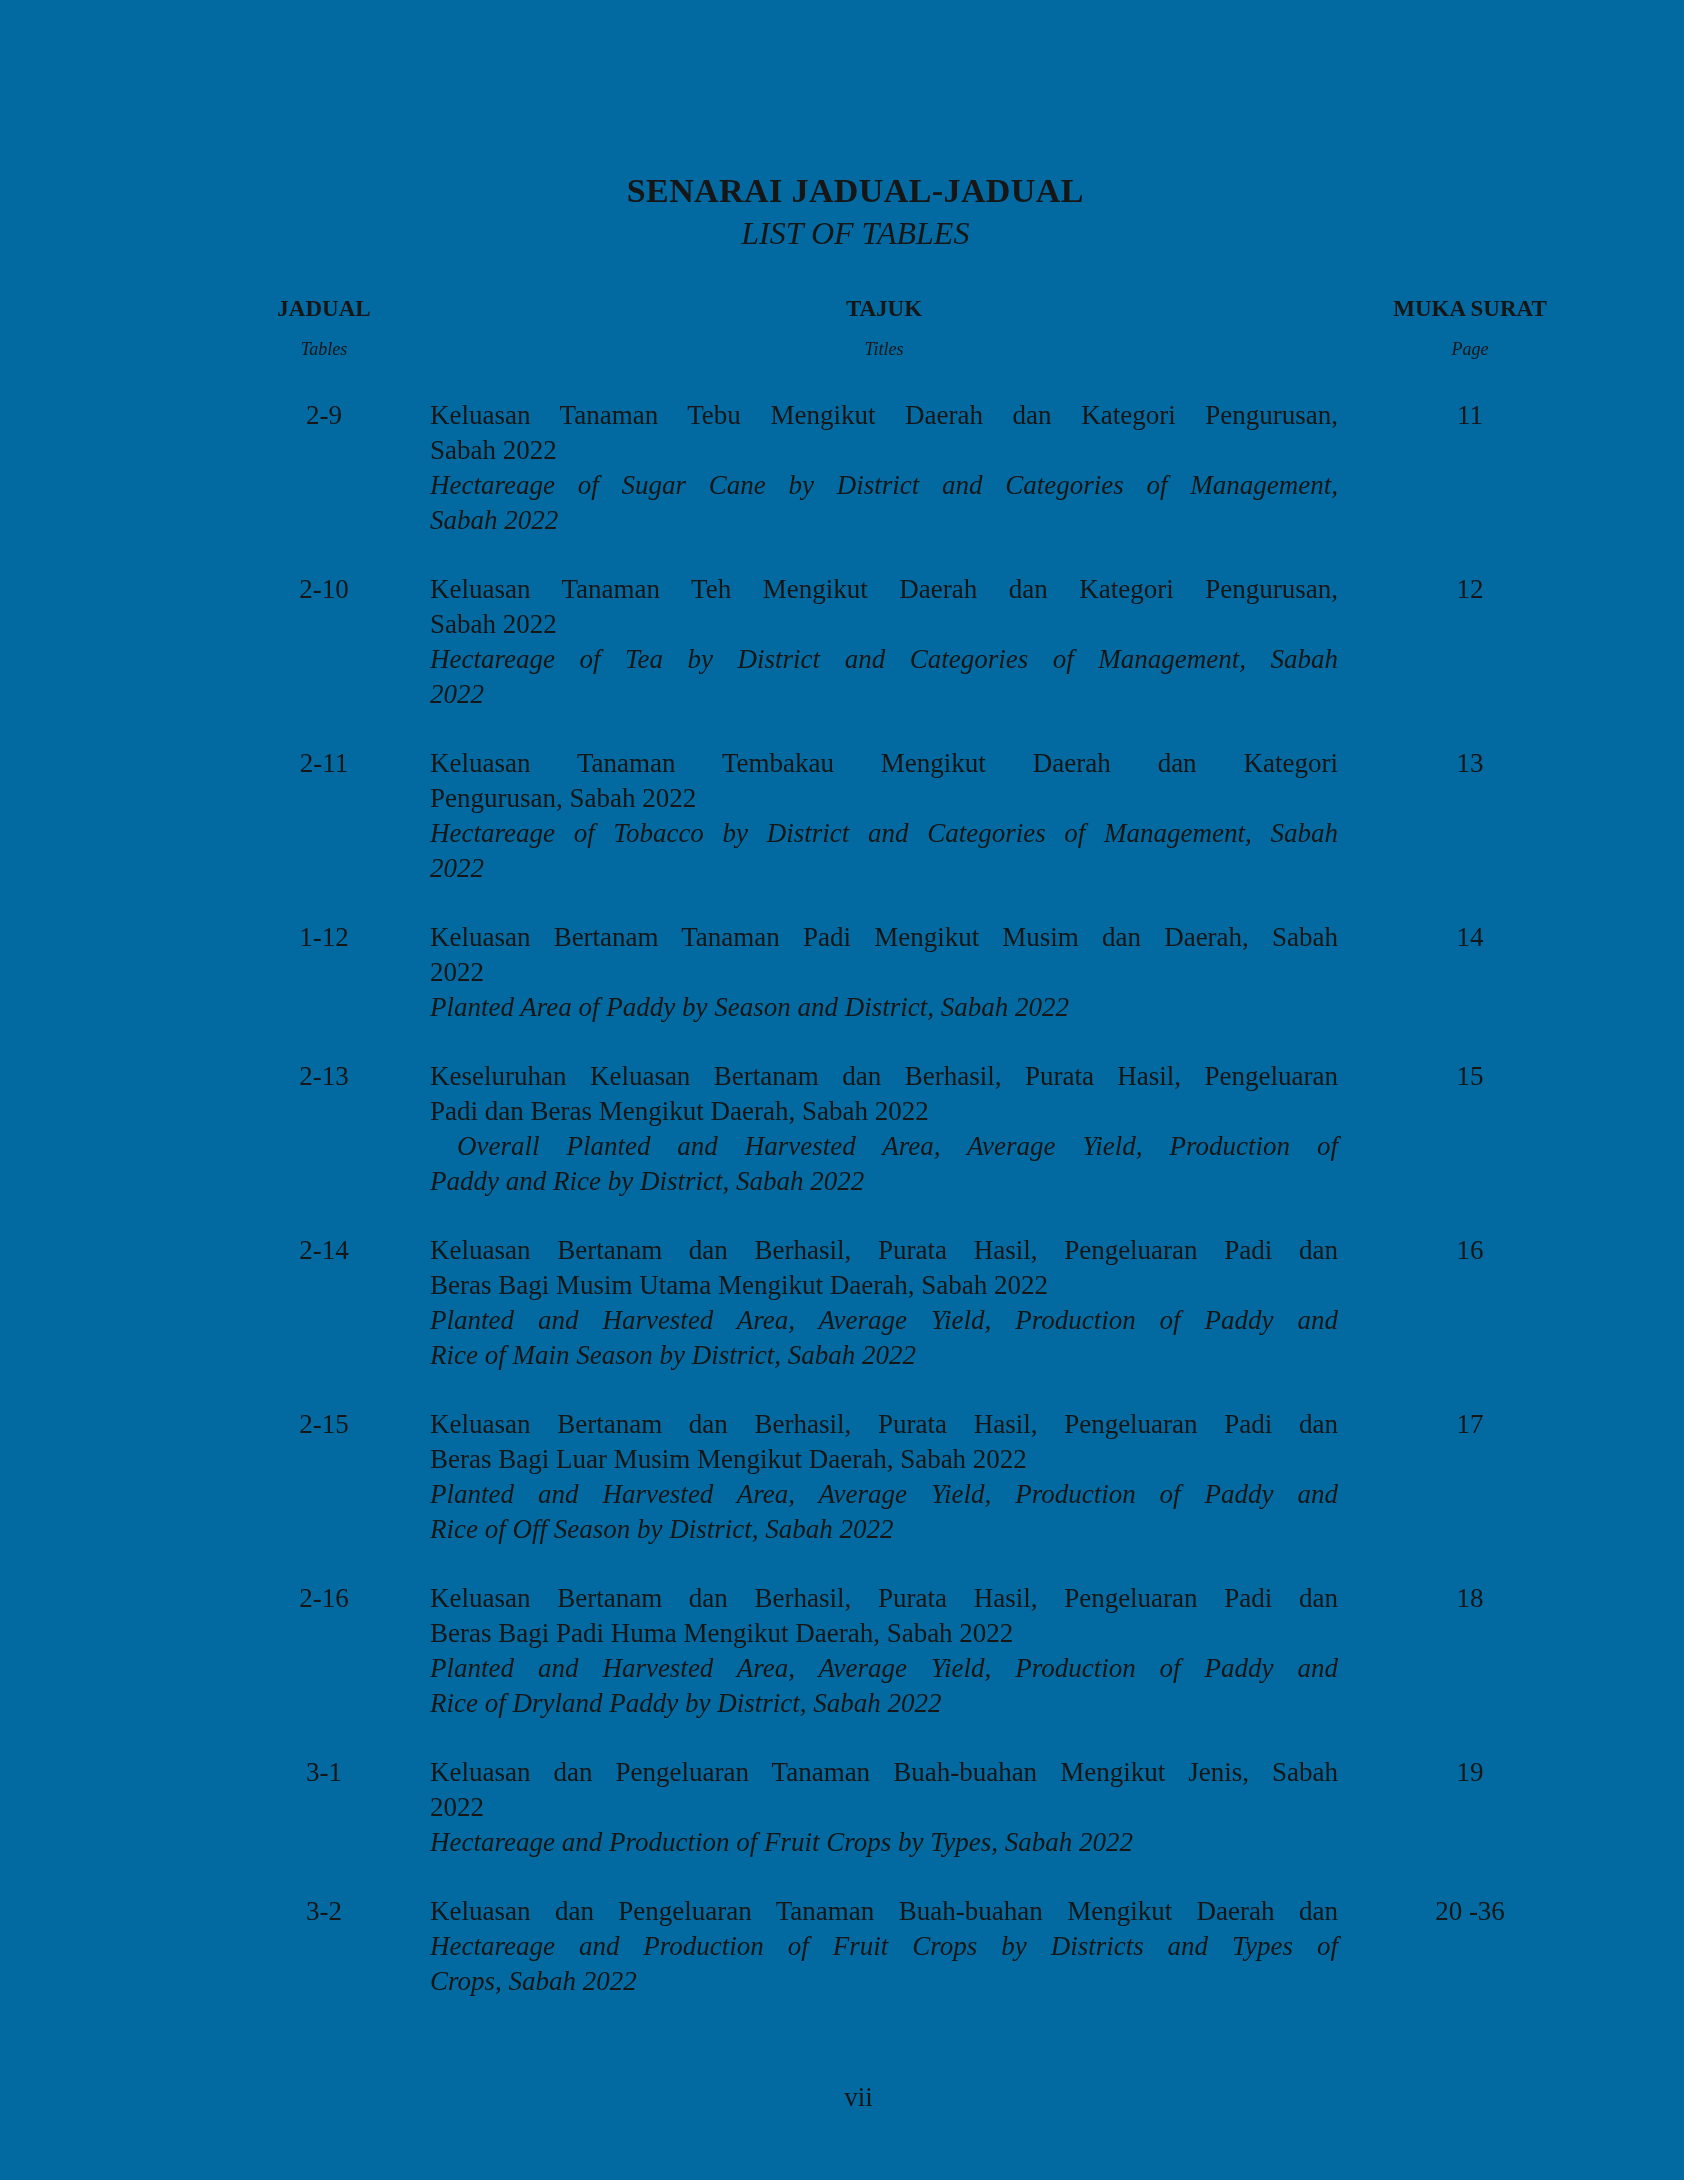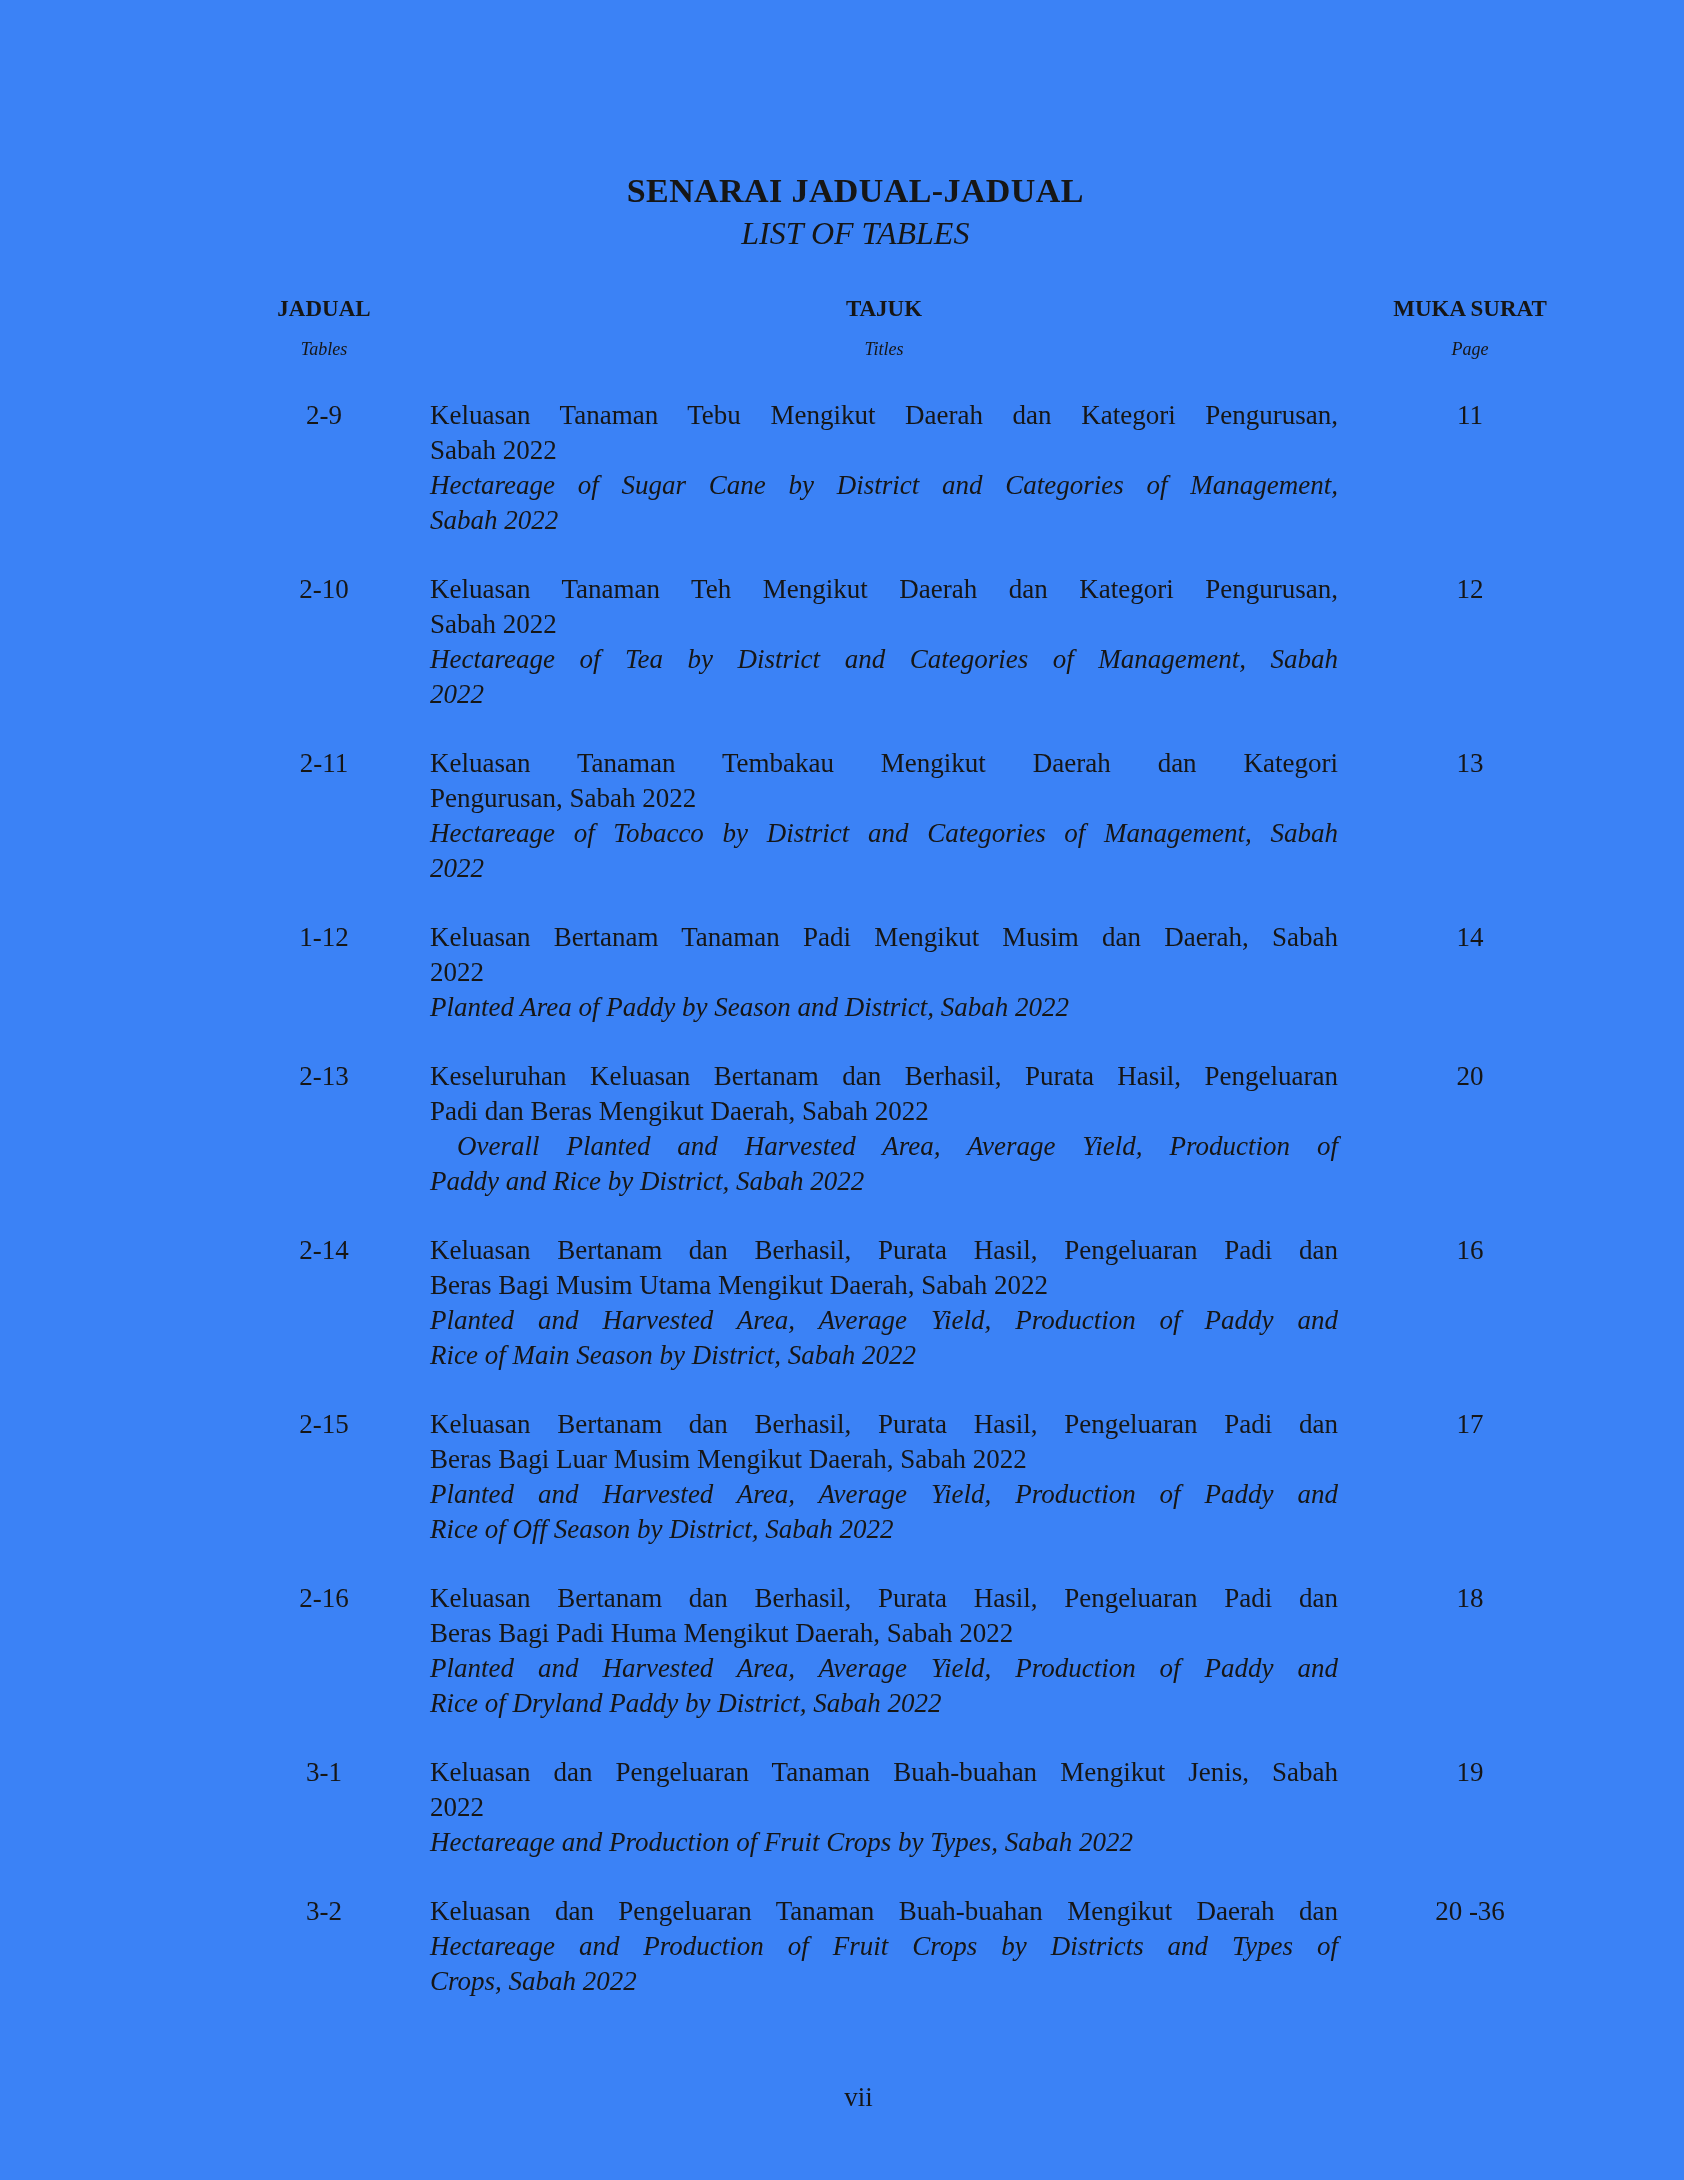--- a/index.html
+++ b/index.html
@@ -4,21 +4,21 @@
 <style>
   html, body {
     margin: 0;
     padding: 0;
     background: #e8e8e8;
   }
   .page {
     position: relative;
     width: 1685px;
     height: 2181px;
-    background: #3b82f6;
+    background: #0369a1;
     color: #161616;
     font-family: "Liberation Serif", "DejaVu Serif", serif;
     overflow: hidden;
   }
   .doc-heading {
     padding-left: 25.6px;
     margin-top: 170px;
     text-align: center;
   }
   .doc-title {
@@ -160,21 +160,21 @@
 
   <div class="row entry">
     <div class="col-num">2-13</div>
     <div class="col-gap"></div>
     <div class="col-title">
           <div class="t-line my stretch">Keseluruhan Keluasan Bertanam dan Berhasil, Purata Hasil, Pengeluaran</div>
           <div class="t-line my">Padi dan Beras Mengikut Daerah, Sabah 2022</div>
           <div class="t-line en stretch"> Overall Planted and Harvested Area, Average Yield, Production of</div>
           <div class="t-line en">Paddy and Rice by District, Sabah 2022</div>
         </div>
-    <div class="col-page">20</div>
+    <div class="col-page">15</div>
   </div>
 
   <div class="row entry">
     <div class="col-num">2-14</div>
     <div class="col-gap"></div>
     <div class="col-title">
           <div class="t-line my stretch">Keluasan Bertanam dan Berhasil, Purata Hasil, Pengeluaran Padi dan</div>
           <div class="t-line my">Beras Bagi Musim Utama Mengikut Daerah, Sabah 2022</div>
           <div class="t-line en stretch">Planted and Harvested Area, Average Yield, Production of Paddy and</div>
           <div class="t-line en">Rice of Main Season by District, Sabah 2022</div>

